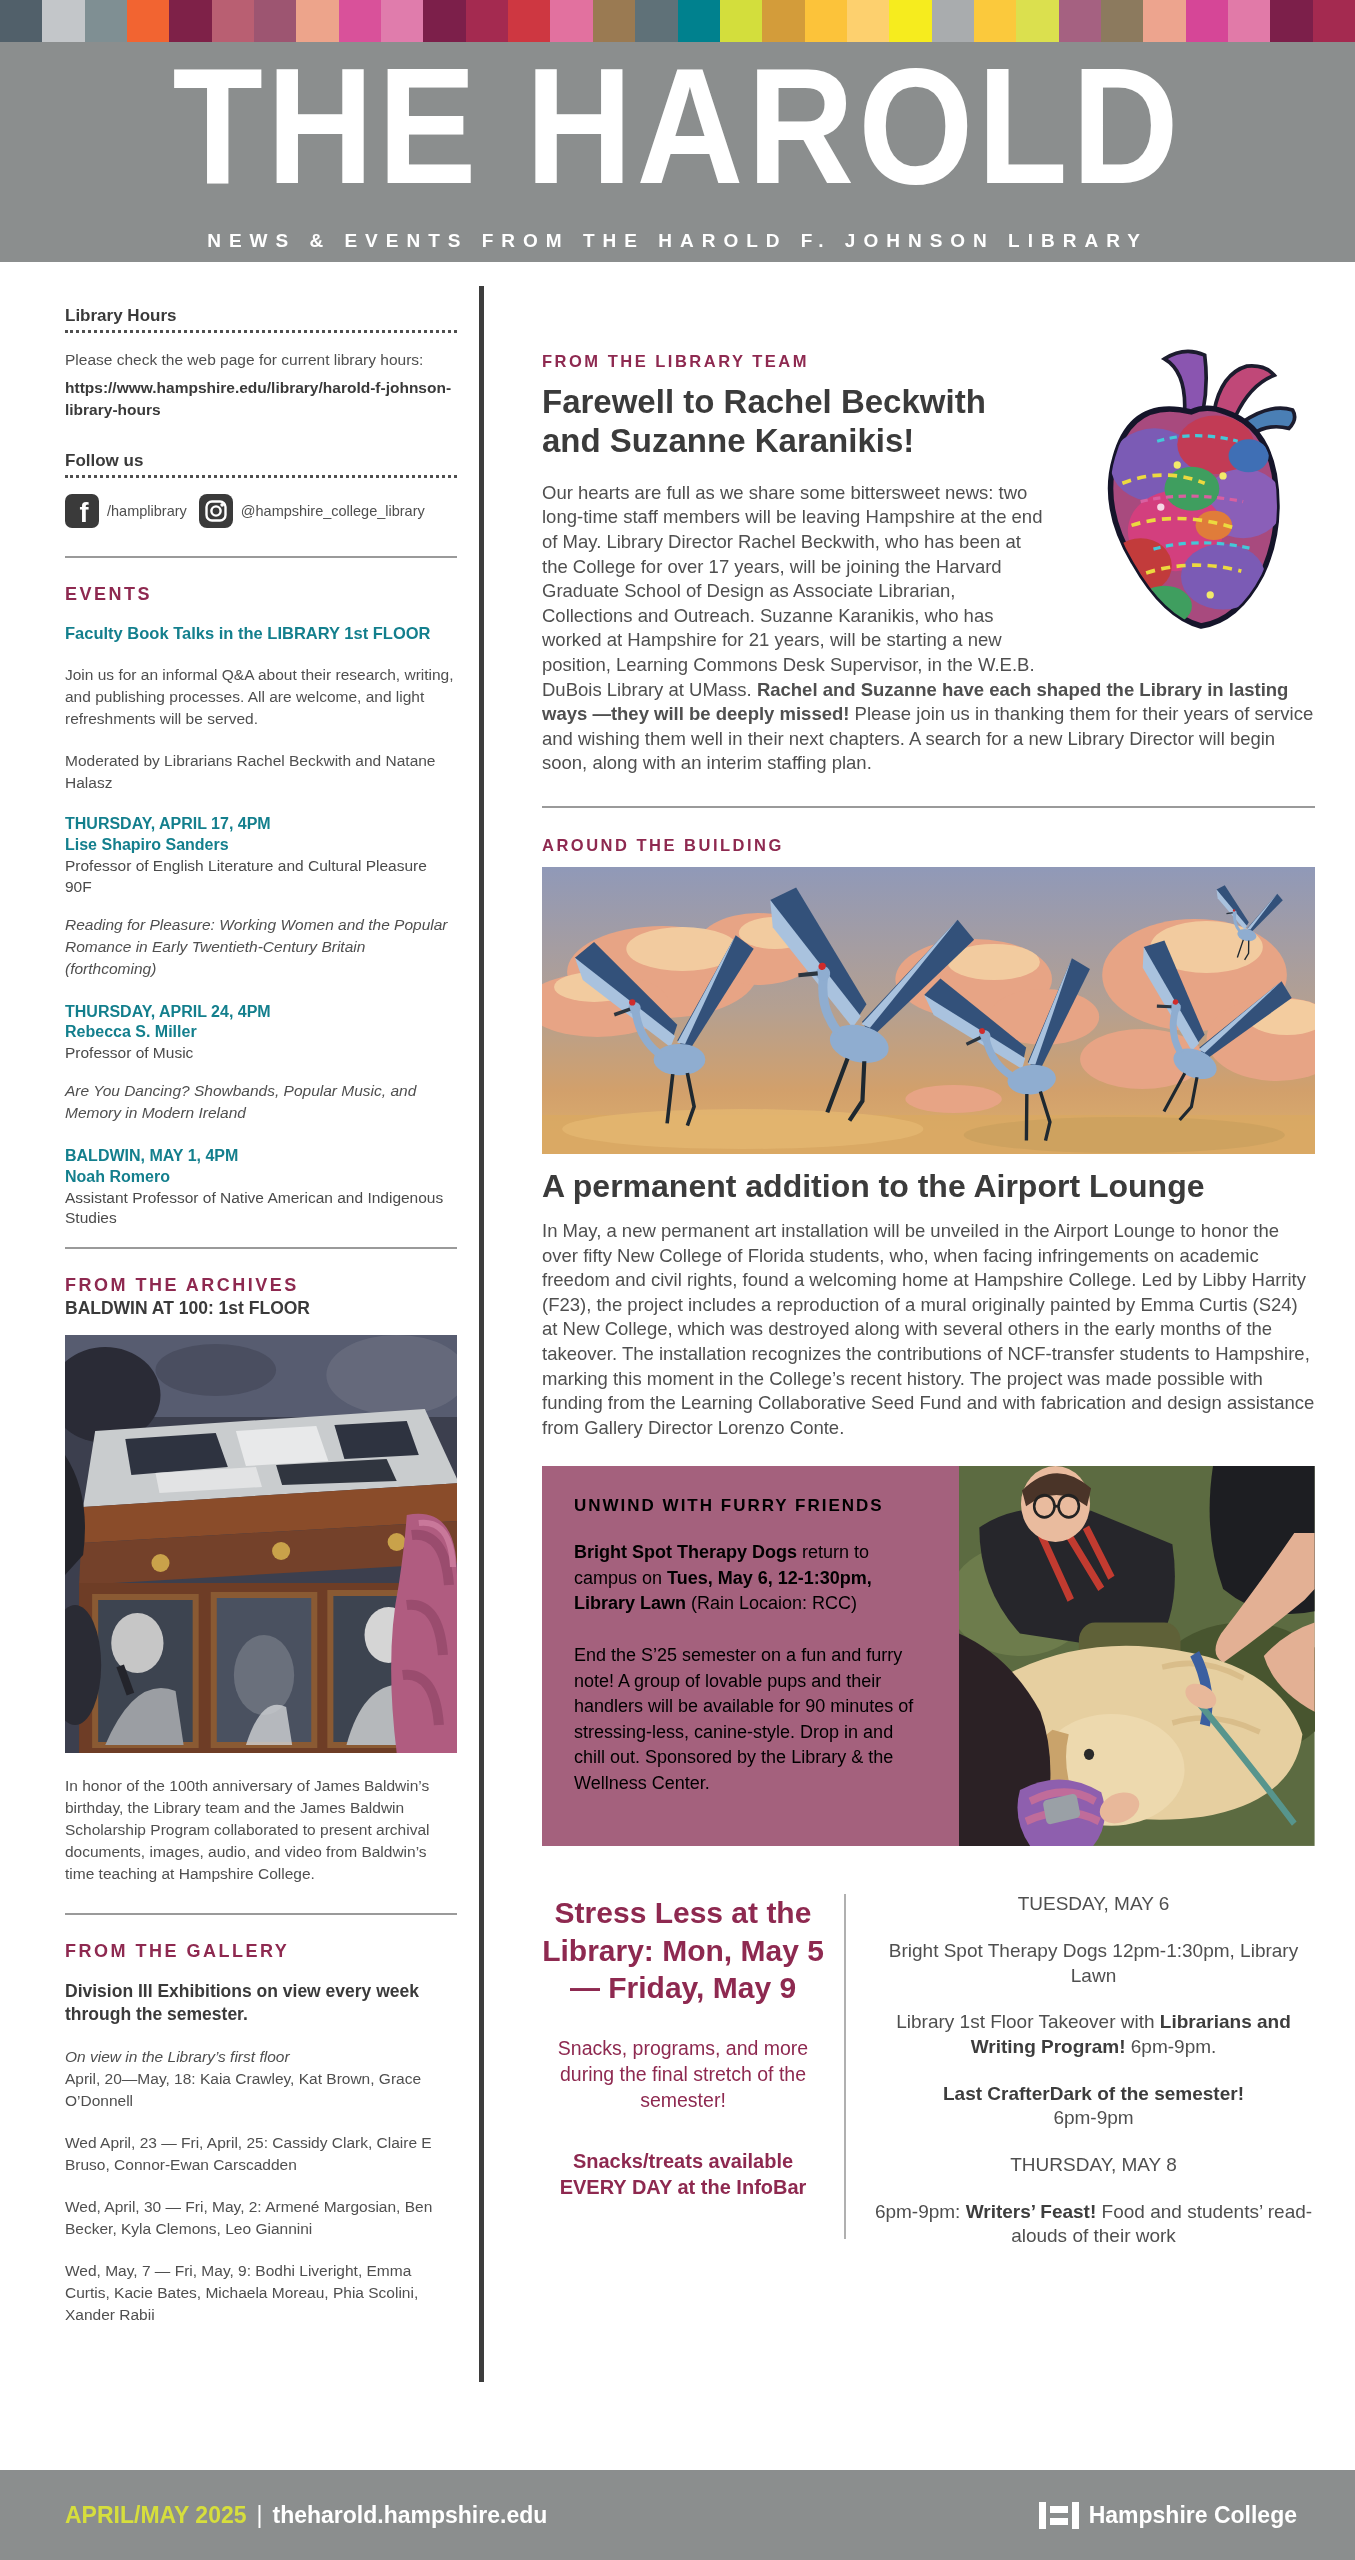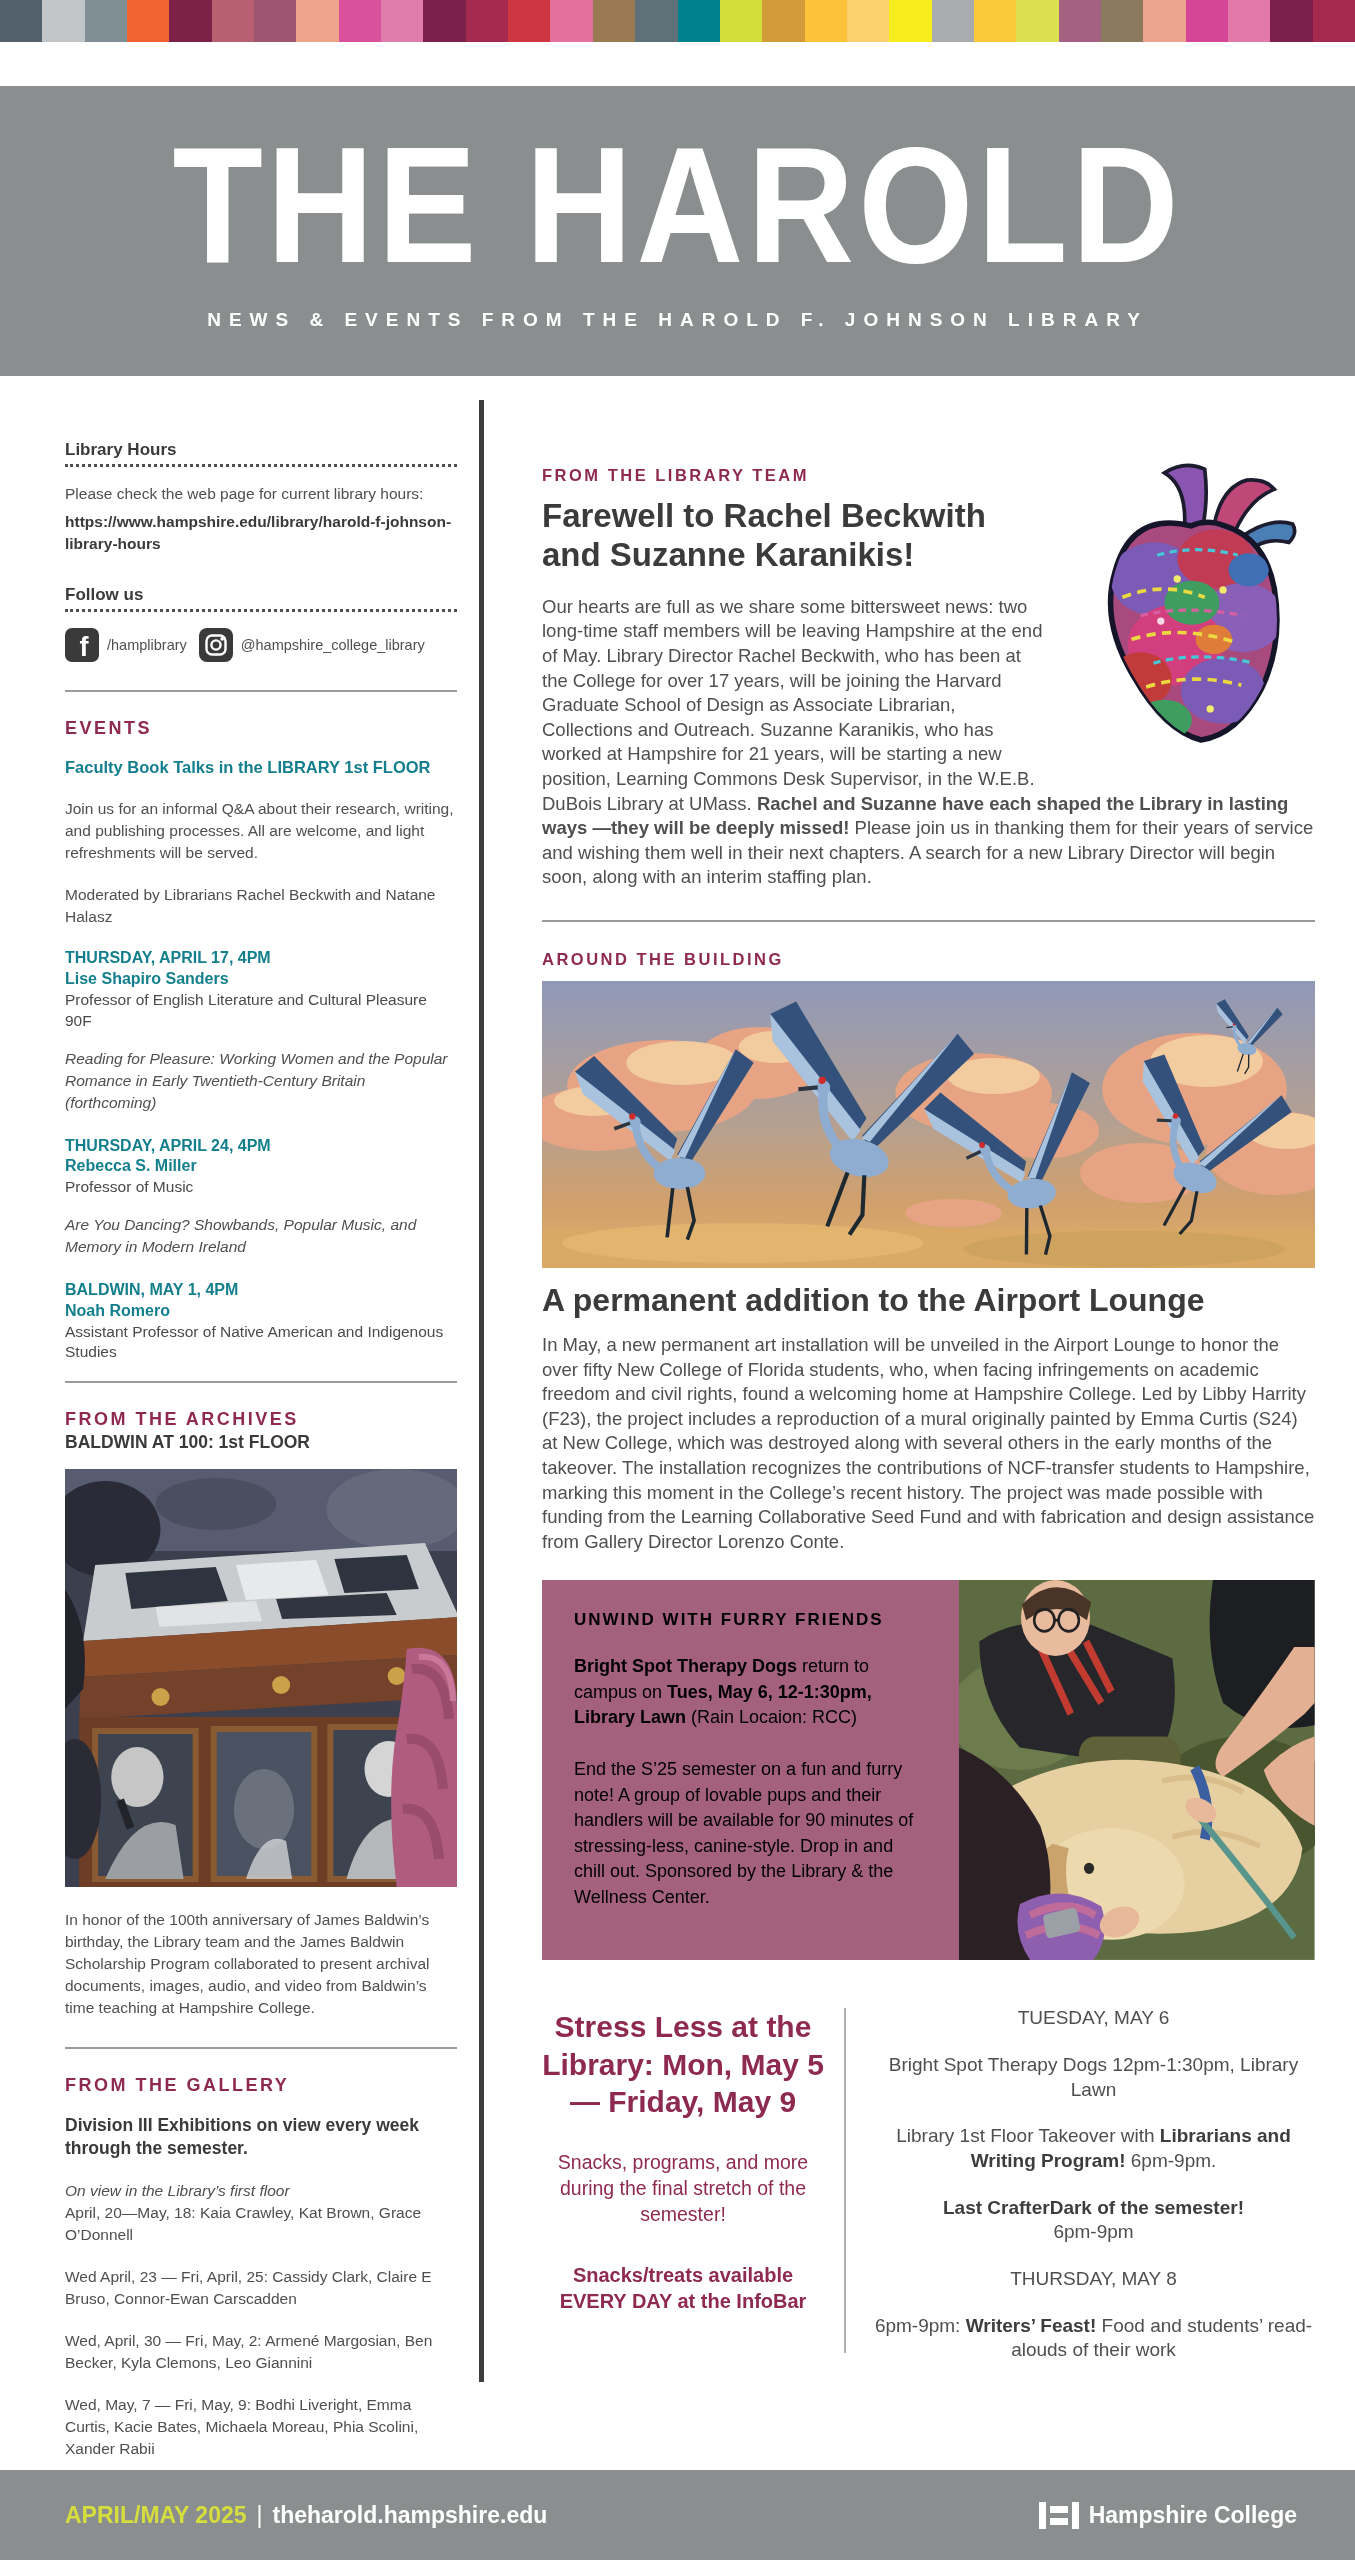--- a/index.html
+++ b/index.html
@@ -5,27 +5,27 @@
   * { margin:0; padding:0; box-sizing:border-box; }
   html,body { background:#fff; }
   body { font-family:"Liberation Sans", sans-serif; }
   .page { width:1355px; height:2560px; display:flex; flex-direction:column; overflow:hidden; background:#fff; }
 
   
   .strip { height:42px; display:flex; }
   .strip-bar { flex:1; }
 
   
-  .masthead { height:290px; background:#8b8e8e; color:#fff; display:flex; flex-direction:column; align-items:center; justify-content:center;margin-top:44px; }
+  .masthead { height:220px; background:#8b8e8e; color:#fff; display:flex; flex-direction:column; align-items:center; justify-content:center; }
   .masthead h1 { font-size:148px; font-weight:bold; letter-spacing:4px; line-height:1; transform:scaleY(1.12); }
   .masthead .subtitle { font-size:19px; font-weight:bold; letter-spacing:8px; margin-top:30px; }
 
   
   .content { flex:1; display:flex; padding:0 40px 0 65px; overflow:hidden; }
-  .sidebar { width:392px; flex-shrink:0; padding-top:64px; }
+  .sidebar { width:392px; flex-shrink:0; padding-top:44px; }
   .vdivider { width:5px; background:#3d3d3d; margin:24px 0 88px 22px; }
   .main { flex:1; padding-left:58px; padding-top:90px; }
 
   
   .sb-heading { font-size:17px; font-weight:bold; color:#3a3a3a; border-bottom:3px dotted #4f4f4f; padding-bottom:4px; margin-bottom:16px; }
   .sb-heading.follow { margin-top:30px; }
   .sb-text { font-size:15.5px; line-height:1.42; color:#4f4f4f; margin-bottom:20px; }
   .sb-url { font-size:15.5px; line-height:1.42; font-weight:bold; color:#3a3a3a; margin-bottom:8px; cursor:pointer; }
   .social-row { display:flex; align-items:center; gap:12px; margin-top:6px; }
   .social-item { display:flex; align-items:center; gap:8px; font-size:14.5px; color:#4f4f4f; cursor:pointer; }

